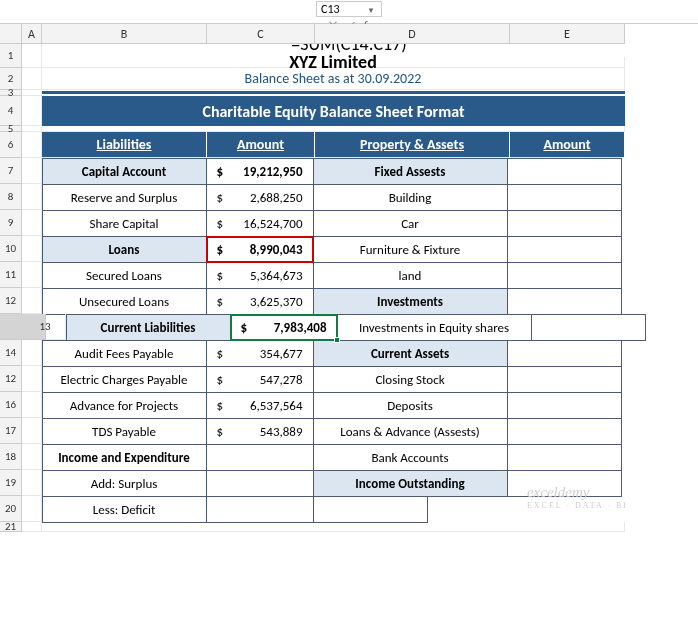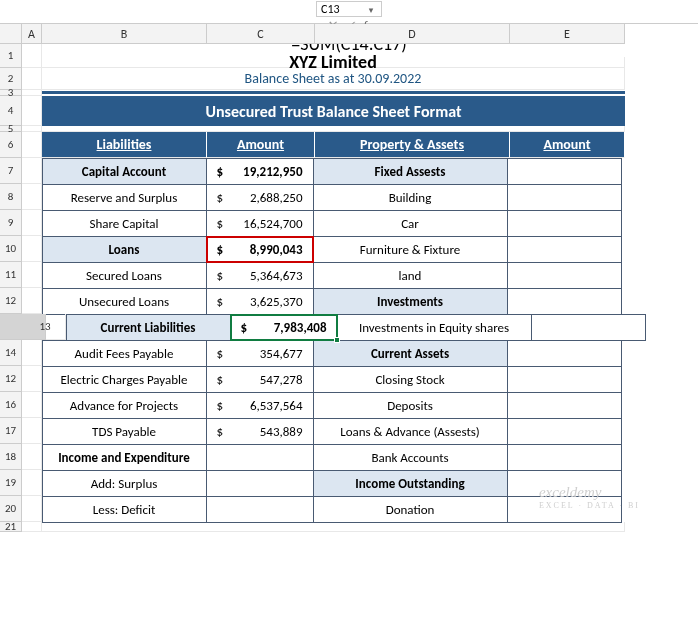--- a/index.html
+++ b/index.html
@@ -44,21 +44,21 @@
   .thead { background:#2a5a8a; color:#fff; font-weight:bold; font-size:14px; justify-content:center; border-right:1px solid #fff;text-decoration:underline; }
   .tcell { background:#fff; border:1px solid #495a72; margin:-0.5px; padding:0 6px; }
   .tcell.center { justify-content:center; }
   .tcell.lightblue { background:#dce6f1; font-weight:bold; }
   .tcell.bold { font-weight:bold; }
   .amount { display:flex; justify-content:space-between; width:100%; padding:0 4px; }
   .tcell.redbox { outline:2px solid #cc0000; outline-offset:-2px; z-index:2; }
   .tcell.selected { outline:2px solid #107c41; outline-offset:-2px; z-index:3; position:relative; }
   .sel-handle { position:absolute; right:-3px; bottom:-3px; width:6px; height:6px; background:#107c41; border:1px solid #fff; }
   
-  .watermark { position:absolute; right:58px; bottom:22px; color:#cfcfcf; font-size:15px; font-style:italic; font-family:Georgia,serif; pointer-events:none; }
+  .watermark { position:absolute; right:70px; bottom:22px; color:#cfcfcf; font-size:15px; font-style:italic; font-family:Georgia,serif; pointer-events:none; }
   .watermark small { display:block; font-size:8px; letter-spacing:2px; font-style:normal; text-align:center; }
 </style>
 </head>
 <body>
 
 <div class="formula-bar">
   <div class="name-box">
     <span>C13</span>
     <span class="name-box-arrow" style="margin-left:auto">▾</span>
   </div>
@@ -93,21 +93,21 @@
   </div>
   <div class="row" style="height:3px">
     <div class="row-h" style="height:6px">3</div>
     <div class="cell col-A" style="height:6px"></div>
     <div class="blue-hr" style="width:583px;margin-top:1px"></div>
   </div>
   <div style="height:3px"></div>
   <div class="row r4">
     <div class="row-h">4</div>
     <div class="cell col-A"></div>
-    <div class="banner" style="width:583px">Unsecured Trust Balance Sheet Format</div>
+    <div class="banner" style="width:583px">Charitable Equity Balance Sheet Format</div>
   </div>
   <div class="row r5">
     <div class="row-h">5</div>
     <div class="cell col-A"></div>
     <div class="cell" style="width:583px"></div>
   </div>
 
   <div class="row rN">
     <div class="row-h">6</div>
     <div class="cell col-A"></div>
@@ -276,21 +276,20 @@
         <div class="cell tcell center col-B">Add: Surplus</div>
         <div class="cell tcell col-C"></div>
         <div class="cell tcell center col-D lightblue">Income Outstanding</div>
         <div class="cell tcell col-E"></div>
       </div>
       <div class="row rN">
         <div class="row-h">20</div>
         <div class="cell col-A"></div>
         <div class="cell tcell center col-B">Less: Deficit</div>
         <div class="cell tcell col-C"></div>
-        <div class="cell tcell center col-D">Donation</div>
         <div class="cell tcell col-E"></div>
       </div>
     </div>
 
   <div class="row r21">
     <div class="row-h">21</div>
     <div class="cell col-A"></div>
     <div class="cell" style="width:583px"></div>
   </div>
 

